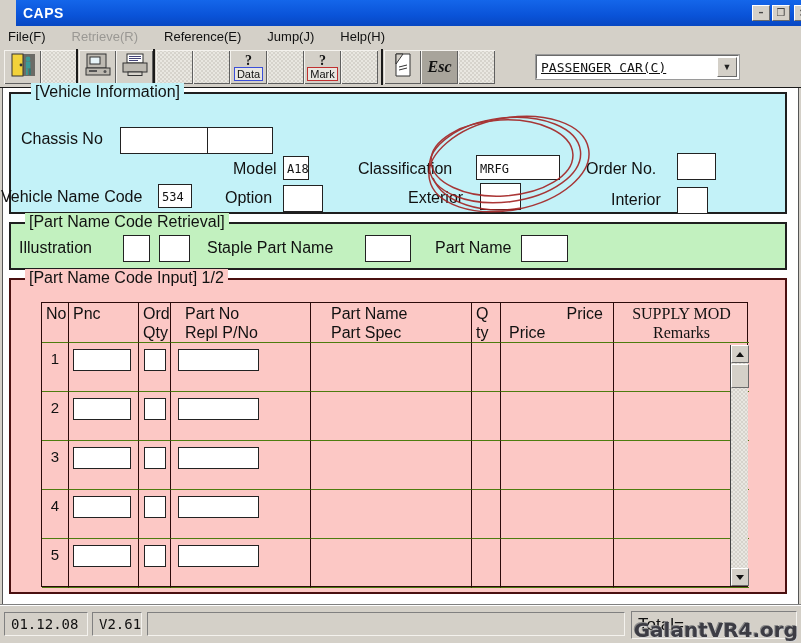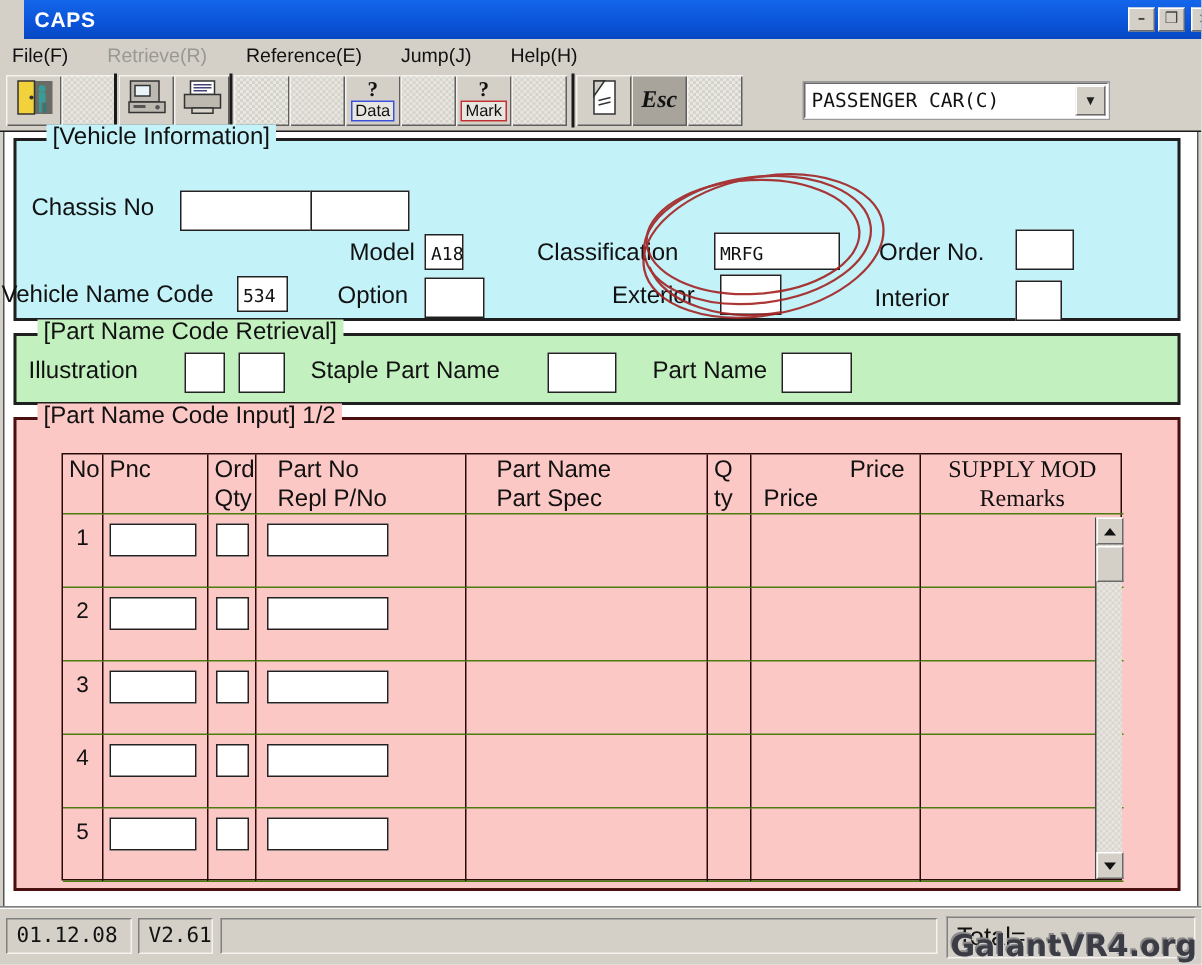--- a/index.html
+++ b/index.html
@@ -39,21 +39,21 @@
   .tbtn.dark { background:#a8a49b; }
   .tsep { position:absolute; top:2px; width:2px; height:36px; background:#1a1a1a; }
   .q-glyph { font-weight:bold; font-size:14px; line-height:13px; color:#111; font-family:"Liberation Serif",serif; }
   .tag-box { font-size:11px; line-height:12px; padding:0 2px; color:#111; background:#e8e6e0; }
   .tag-box.data { border:1px solid #3b4fd8; }
   .tag-box.mark { border:1px solid #c03030; }
   .esc-label { font-family:"Liberation Serif",serif; font-style:italic; font-weight:bold; font-size:16px; color:#111; }
   .combo { position:absolute; left:536px; top:8px; width:203px; height:24px; background:#fff;
     border:1px solid; border-color:#6a6a6a #fff #fff #6a6a6a; box-shadow:0 0 0 1px #9a9a9a;
     display:flex; align-items:center; }
-  .combo .combo-text { flex:1; font-family:"DejaVu Sans Mono",monospace; font-size:13px; padding-left:4px; color:#111; white-space:nowrap; }
+  .combo .combo-text { flex:1; font-family:"DejaVu Sans Mono",monospace; font-size:13px; padding-left:4px; color:#111; white-space:nowrap;text-decoration:underline; }
   .combo .combo-arrow { width:20px; height:20px; margin-right:1px; background:#d4d0c8; border:1px solid;
     border-color:#fff #6a6a6a #6a6a6a #fff; display:flex; align-items:center; justify-content:center;
     font-size:9px; color:#222; }
 
   
   .client { position:absolute; left:2px; top:88px; width:797px; height:516px; background:#fff;
     border-left:1px solid #555; border-right:1px solid #555; }
 
   .groupbox { position:absolute; border:2px solid #1f1f1f; }
   .legend { position:absolute; top:-11px; left:14px; font-size:16px; color:#111; padding:0 4px; white-space:nowrap; }
@@ -237,21 +237,21 @@
       <input class="tfield" style="left: 465px; top: 61px; width: 84px; height: 25px;" value="MRFG">
       <span class="flabel" style="left:575px; top:66px;">Order No.</span>
       <input class="tfield" style="left: 666px; top: 59px; width: 39px; height: 27px;" value="">
 
       <span class="flabel" style="left:-10px; top:94px;">Vehicle Name Code</span>
       <input class="tfield" style="left: 147px; top: 90px; width: 34px; height: 24px;" value="534">
       <span class="flabel" style="left:214px; top:95px;">Option</span>
       <input class="tfield" style="left: 272px; top: 91px; width: 40px; height: 27px;" value="">
       <span class="flabel" style="left:397px; top:95px;">Exterior</span>
       <input class="tfield" style="left: 469px; top: 89px; width: 41px; height: 27px;" value="">
-      <span class="flabel" style="left:572px; top:97px;">Interior</span>
+      <span class="flabel" style="left:600px; top:97px;">Interior</span>
       <input class="tfield" style="left: 666px; top: 93px; width: 31px; height: 27px;" value="">
     </div>
 
     <svg class="annotation" viewBox="0 0 185 112">
       <g fill="none" stroke="#a32222" stroke-width="1.5" opacity="0.9">
         <ellipse cx="92" cy="52" rx="76" ry="42" transform="rotate(-7 92 52)"></ellipse>
         <ellipse cx="96" cy="56" rx="81" ry="46" transform="rotate(-11 96 56)"></ellipse>
         <ellipse cx="89" cy="50" rx="71" ry="38" transform="rotate(-3 89 50)"></ellipse>
         <path d="M20,70 C30,95 70,107 108,100"></path>
       </g>

